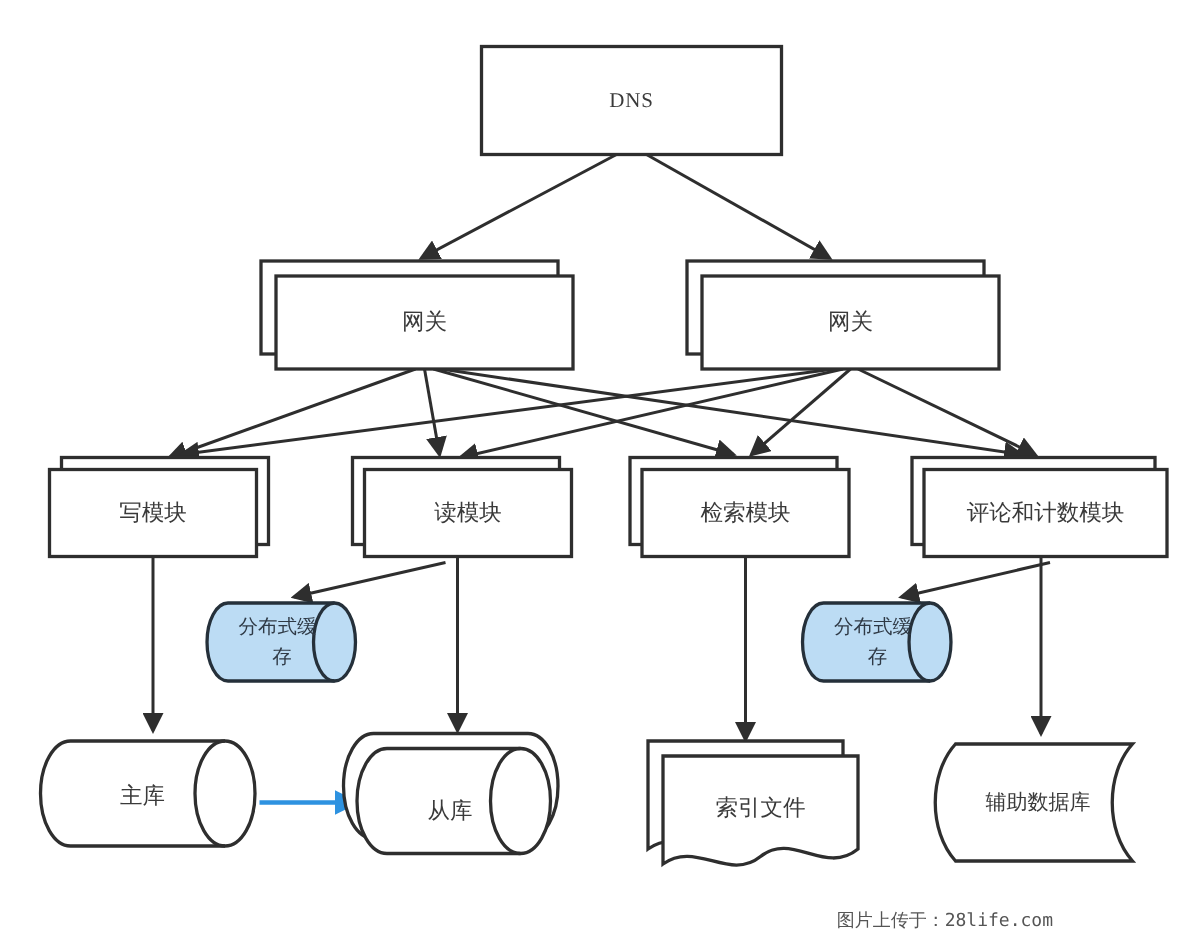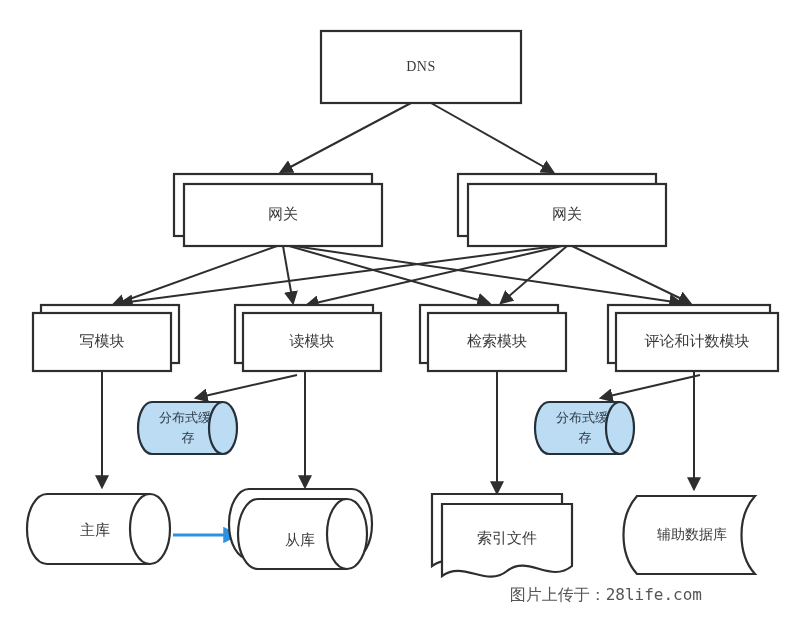--- a/index.html
+++ b/index.html
@@ -40,23 +40,23 @@
   .label-cache   { font-size: 13px; fill: #2f3a46; }
   .shape-fill    { fill: #ffffff; stroke: #2e2e2e; stroke-width: 2.2; }
   .shape-fill-back { fill: #ffffff; stroke: #2e2e2e; stroke-width: 2.2; }
   .shape-cache   { fill: #bcdcf4; stroke: #25303a; stroke-width: 2.2; }
   .shape-db      { fill: #ffffff; stroke: #2e2e2e; stroke-width: 2.2; }
   .edge          { stroke: #2e2e2e; stroke-width: 2; fill: none; }
   .edge-blue     { stroke: #2e92e0; stroke-width: 3; fill: none; }
   .watermark {
     position: absolute;
     right: 6px;
-    bottom: 16px;
+    bottom: 0;
     font-family: "DejaVu Sans Mono", "Liberation Mono", monospace;
-    font-size: 16px;
+    font-size: 12px;
     color: #555555;
     white-space: nowrap;
     letter-spacing: 0;
   }
 </style>
 </head>
 <body>
 
 <div id="diagram-root">
 

